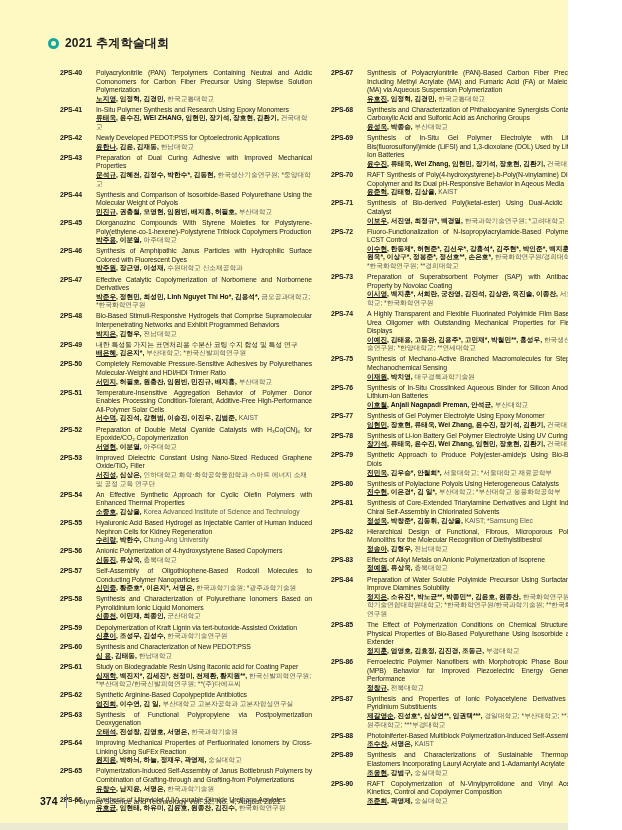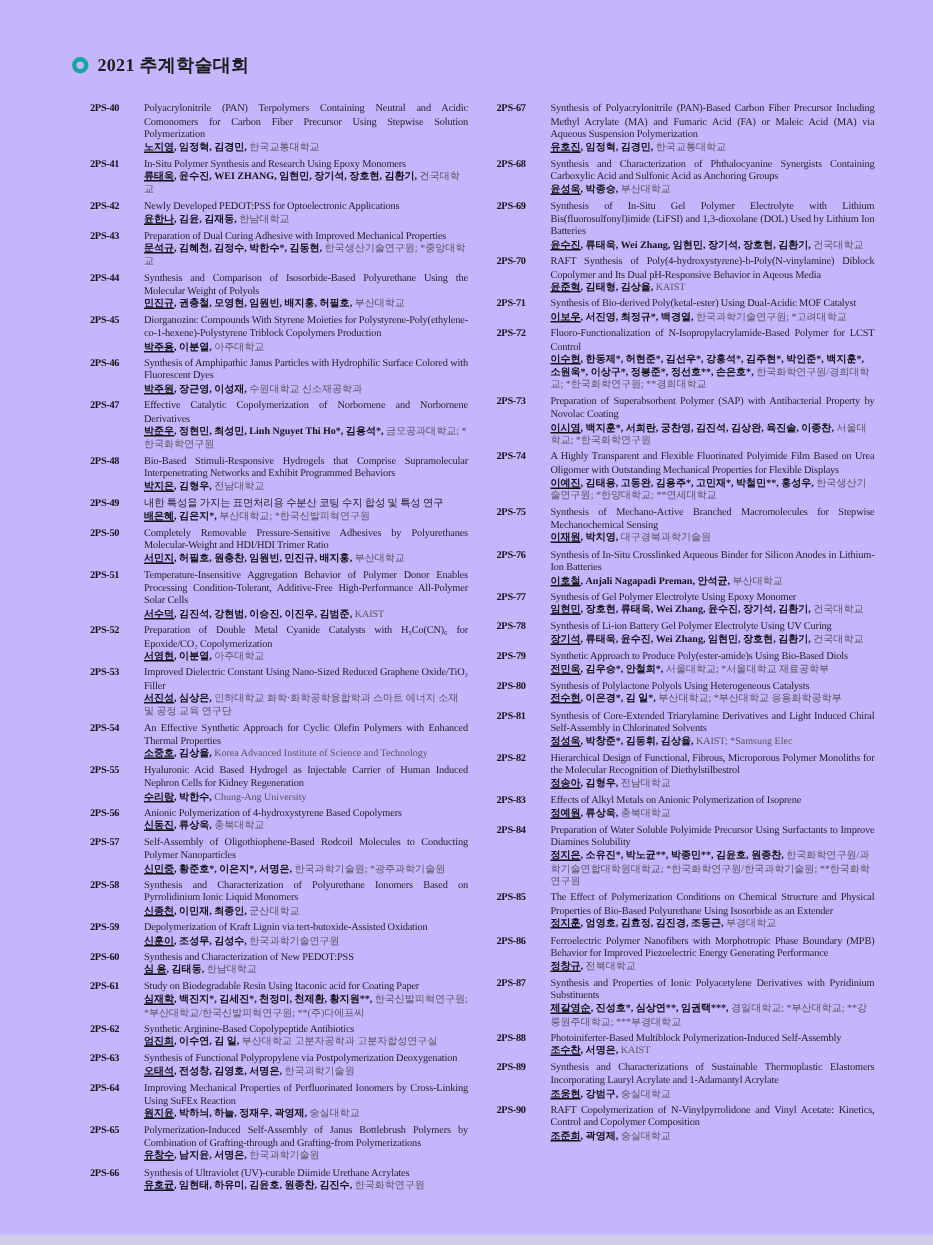--- a/index.html
+++ b/index.html
@@ -1,17 +1,17 @@
 <!DOCTYPE html>
 <html><head>
 <meta charset="utf-8">
 <style>
   html,body{margin:0;padding:0;background:#fff;}
-  .page{position:relative;width:622px;height:830px;background:#c4b5fd;overflow:hidden;
-        font-family:Liberation Serif, serif;color:#1a1a1a;}
+  .page{position:relative;width:568px;height:830px;background:#fef9c3;overflow:hidden;
+        font-family:Liberation Sans, sans-serif;color:#1a1a1a;}
   
   .header{position:absolute;top:35px;left:48px;display:flex;align-items:center;gap:6px;}
   .ring{width:11px;height:11px;border-radius:50%;box-sizing:border-box;border:3px solid #14a79c;flex:none;}
   .conf-title{font-size:12px;font-weight:bold;color:#1c1c1c;letter-spacing:0.2px;}
   
   .content{position:absolute;top:69px;left:60px;display:flex;gap:19px;}
   .col{width:252px;}
   .entry{display:flex;margin-bottom:2.5px;}
   .code{flex:none;width:29px;font-size:6.9px;font-weight:bold;color:#141414;line-height:8.6px;letter-spacing:-0.2px;}
   .entry-body{flex:1;padding-left:7px;min-width:0;}
@@ -395,15 +395,20 @@
         <div class="entry">
           <div class="code">2PS-90</div>
           <div class="entry-body">
             <div class="title">RAFT Copolymerization of N-Vinylpyrrolidone and Vinyl Acetate: Kinetics, Control and Copolymer Composition</div>
             <div class="authors"><span class="lead">조준희</span><span class="coauth">, 곽영제, </span><span class="affil">숭실대학교</span></div>
           </div>
         </div>
       </div>
   </div>
 
+  <div class="footer">
+    <span class="page-num">374</span>
+    <span class="footer-divider"></span>
+    <span class="journal">Polymer Science and Technology  Vol. 32, No. 4, August 2021</span>
+  </div>
 
   <div class="scan-edge"></div>
 </div>
 
 </body></html>

